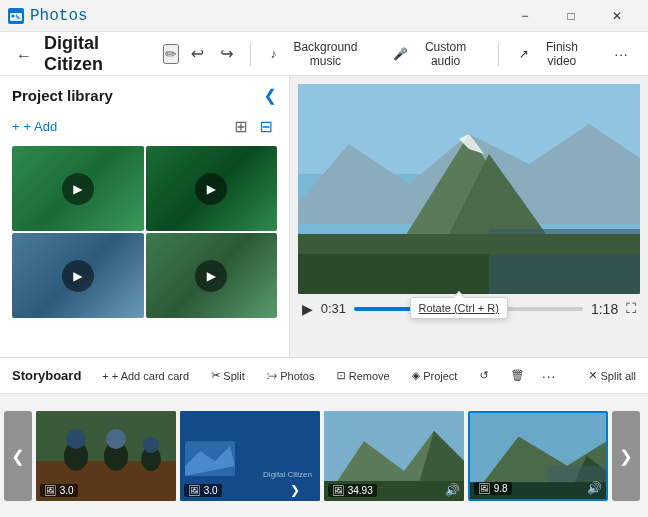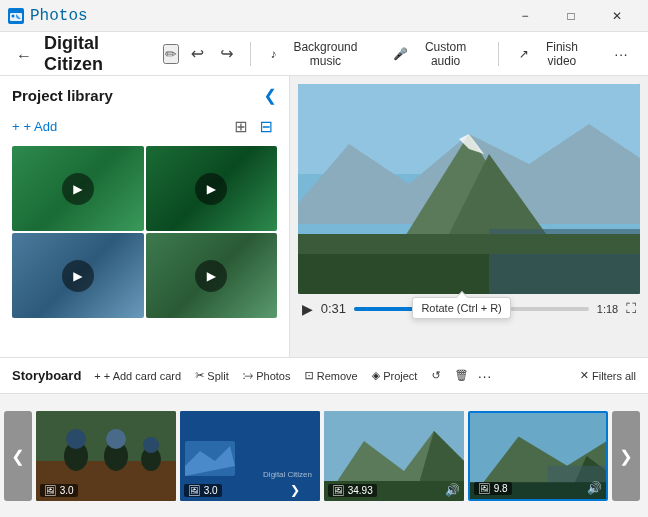--- a/index.html
+++ b/index.html
@@ -249,21 +249,21 @@
       position: relative;
     }
     .play-btn {
       background: none;
       border: none;
       font-size: 14px;
       color: #333;
       cursor: pointer;
     }
     .time-start { font-size: 13px; color: #333; }
-    .time-end { font-size: 11px; color: #333; }
+    .time-end { font-size: 14px; color: #333; }
     .progress-bar-container {
       flex: 1;
       height: 4px;
       background: #ccc;
       border-radius: 2px;
       position: relative;
     }
     .progress-fill {
       height: 100%;
       background: #0078d4;
@@ -297,20 +297,21 @@
       transform: translateX(-60%);
       background: white;
       border: 1px solid #d0d0d0;
       border-radius: 3px;
       padding: 4px 8px;
       font-size: 11px;
       color: #333;
       white-space: nowrap;
       box-shadow: 0 2px 6px rgba(0,0,0,0.15);
       z-index: 10;
+      text-decoration: underline;
     }
     .tooltip::before {
       content: '';
       position: absolute;
       top: -5px;
       left: 50%;
       transform: translateX(-50%);
       width: 8px;
       height: 8px;
       background: white;
@@ -323,21 +324,21 @@
     .storyboard-area {
       background: #f3f3f3;
       border-top: 1px solid #e0e0e0;
       height: 160px;
     }
     .storyboard-toolbar {
       display: flex;
       align-items: center;
       height: 36px;
       padding: 0 12px;
-      gap: 4px;
+      gap: 12px;
       background: white;
       border-bottom: 1px solid #e0e0e0;
     }
     .sb-label {
       font-size: 13px;
       font-weight: 600;
       color: #1a1a1a;
       margin-right: 4px;
     }
     .sb-btn {
@@ -579,21 +580,21 @@
       <button class="sb-btn">
         <span>↺</span>
       </button>
       <button class="sb-btn">
         <span>🗑</span>
       </button>
       <button class="sb-more">···</button>
       <div class="sb-sep"></div>
       <button class="remove-all-btn">
         <span>✕</span>
-        <span>Filters all</span>
+        <span>Split all</span>
       </button>
     </div>
 
     <div class="storyboard-clips">
       <button class="nav-arrow">❮</button>
 
       <div class="clip people-clip">
         <svg width="100%" height="100%" viewBox="0 0 140 90" preserveAspectRatio="xMidYMid slice">
           <rect width="140" height="90" fill="#3a5a3a"></rect>
           <rect x="0" y="50" width="140" height="40" fill="#5a3a1a"></rect>

